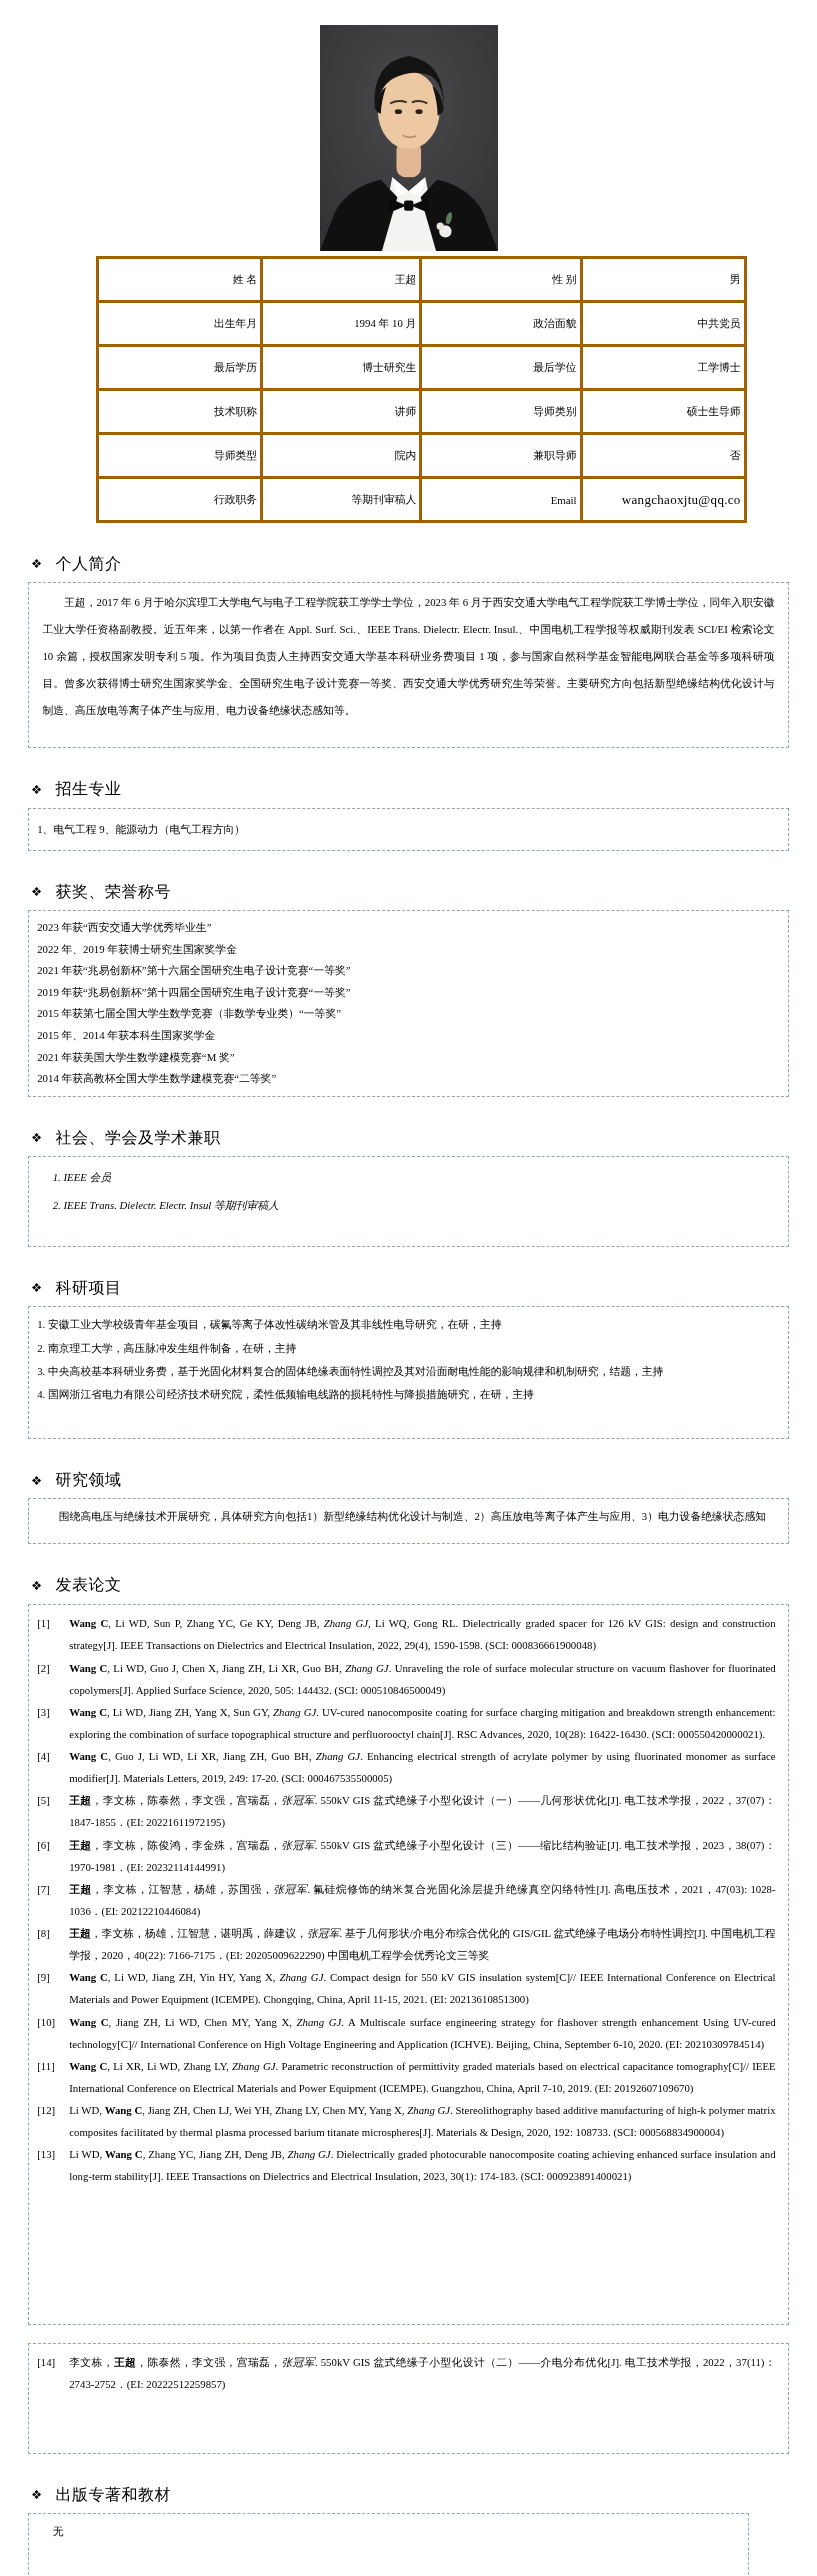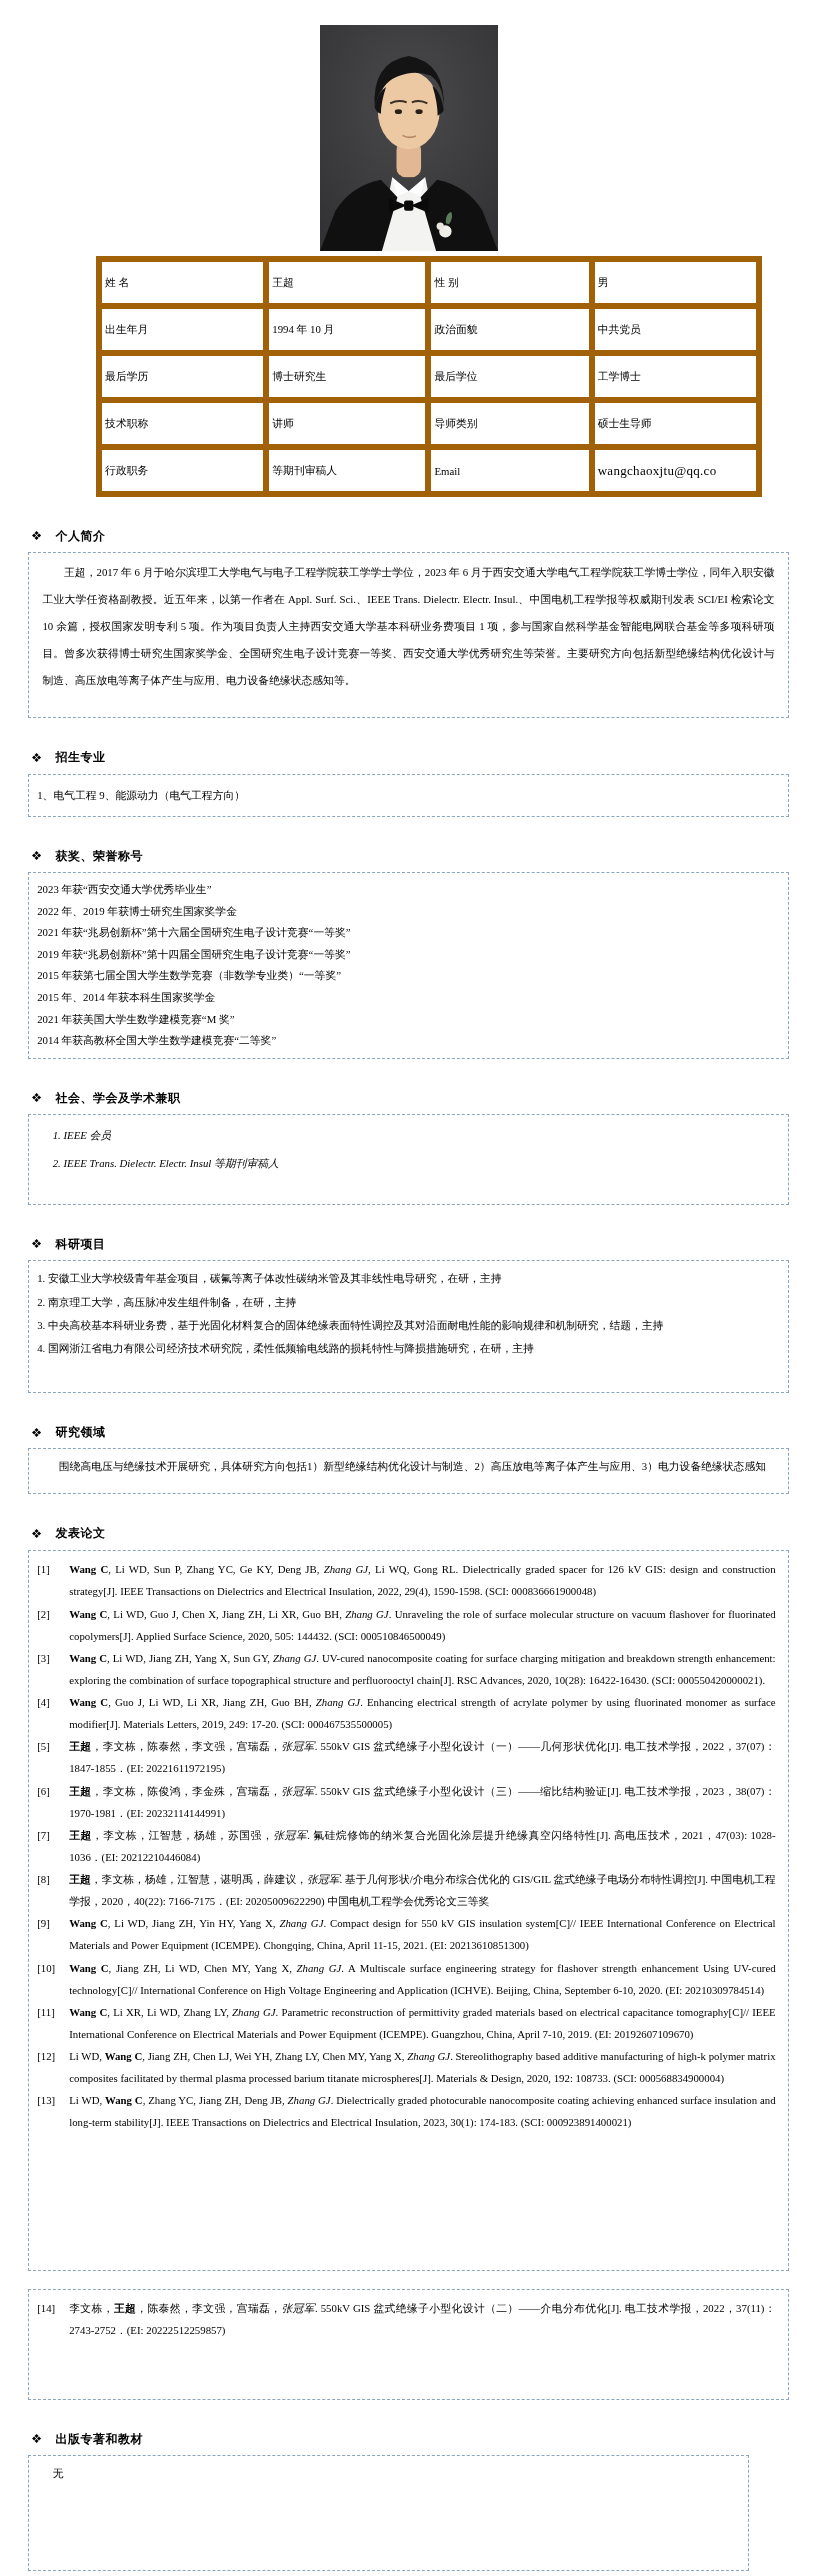--- a/index.html
+++ b/index.html
@@ -5,31 +5,31 @@
   html,body{margin:0;padding:0;background:#ffffff;}
   body{width:818px;font-family:"Liberation Serif","DejaVu Serif",serif;color:#000;}
   .page{width:818px;box-sizing:border-box;padding:25px 29px 26px 28px;}
 
   
   .photo-wrap{width:178px;height:226px;margin:0 auto;}
   .photo-wrap svg{display:block;width:178px;height:226px;}
 
   
   table.profile{border-collapse:collapse;margin:5.2px 0 0 68px;table-layout:fixed;}
-  table.profile td{border:6px solid #a16207;height:39px;text-align:left;vertical-align:middle;
+  table.profile td{border:3px solid #a16207;height:39px;text-align:right;vertical-align:middle;
     font-size:10.8px;padding:1px 3.1px;overflow:hidden;}
   table.profile{border:1.5px solid #7f9cba;}
   td.c1{width:155px;} td.c2{width:150px;} td.c3{width:151px;} td.c4{width:155px;}
   td.t-value.email{font-size:13px;letter-spacing:0.3px;}
 
   
   section{margin-top:31px;}
   .sec-head{display:flex;align-items:center;margin:0 0 7.2px 3.1px;}
   .diamond-icon{font-family:"DejaVu Sans",sans-serif;font-size:12.4px;line-height:1;margin-right:13.4px;}
-  .sec-head h2{font-family:"Liberation Sans","DejaVu Sans",sans-serif;font-size:12px;margin:0;font-weight:bold;letter-spacing:0.5px;}
+  .sec-head h2{font-family:"Liberation Sans","DejaVu Sans",sans-serif;font-size:16px;margin:0;font-weight:normal;letter-spacing:0.5px;}
 
   .dashed-box{border:1.5px dashed #8ba6bd;box-sizing:border-box;padding:6.2px 12.4px 6.2px 8.2px;
     font-size:10.8px;line-height:2.1;}
   .dashed-box + .dashed-box{margin-top:18px;}
 
   .para{margin:0;text-indent:2em;text-align:justify;line-height:2.5;}
   .line{text-align:left;}
 
   
   section[data-name="section-personal-intro"] .dashed-box{min-height:166px;padding:5.2px 13.4px;}
@@ -121,20 +121,26 @@
           <td class="t-label c3" data-name="table-cell-label">最后学位</td>
           <td class="t-value c4" data-name="table-cell-value">工学博士</td>
         </tr>
         <tr data-name="table-row">
           <td class="t-label c1" data-name="table-cell-label">技术职称</td>
           <td class="t-value c2" data-name="table-cell-value">讲师</td>
           <td class="t-label c3" data-name="table-cell-label">导师类别</td>
           <td class="t-value c4" data-name="table-cell-value">硕士生导师</td>
         </tr>
         <tr data-name="table-row">
+          <td class="t-label c1" data-name="table-cell-label">导师类型</td>
+          <td class="t-value c2" data-name="table-cell-value">院内</td>
+          <td class="t-label c3" data-name="table-cell-label">兼职导师</td>
+          <td class="t-value c4" data-name="table-cell-value">否</td>
+        </tr>
+        <tr data-name="table-row">
           <td class="t-label c1" data-name="table-cell-label">行政职务</td>
           <td class="t-value c2" data-name="table-cell-value">等期刊审稿人</td>
           <td class="t-label c3" data-name="table-cell-label">Email</td>
           <td class="t-value c4 email" data-name="table-cell-value">wangchaoxjtu@qq.co</td>
         </tr>
       </tbody>
   </table>
 
   <div id="sections" data-name="profile-sections">
       <section data-name="section-personal-intro">

